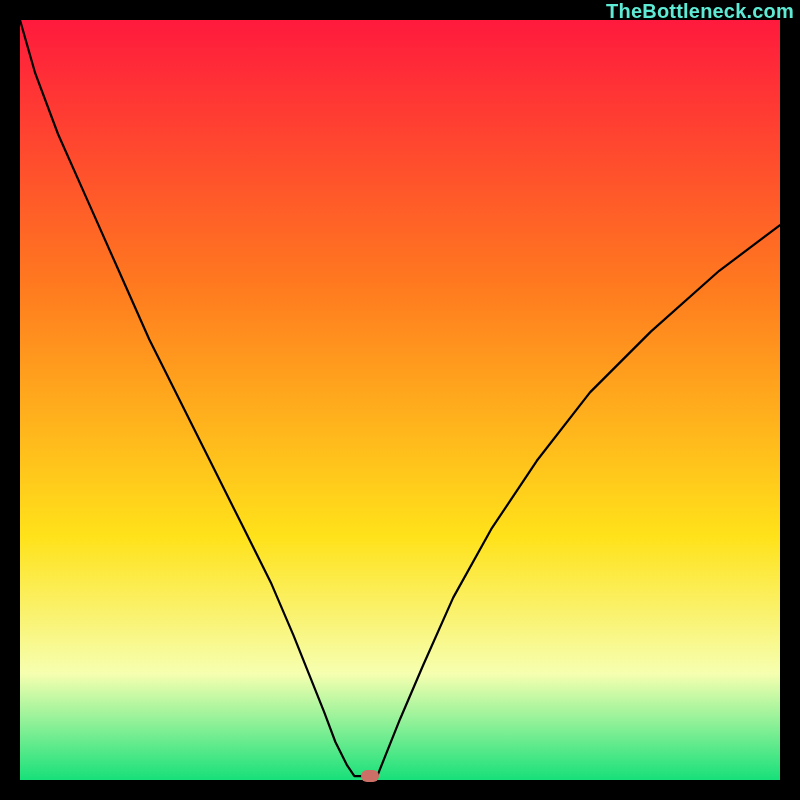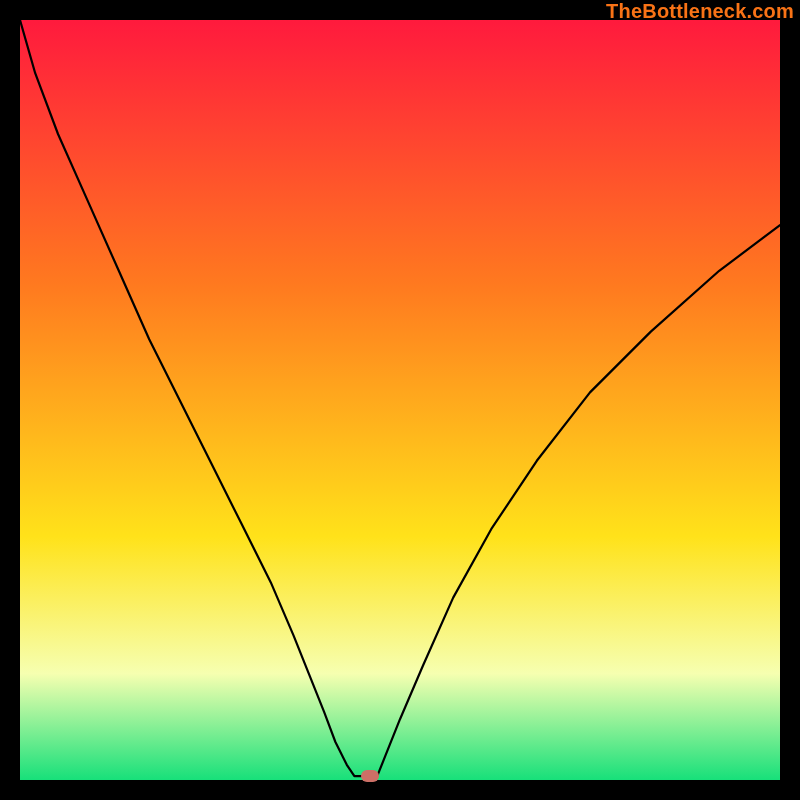--- a/index.html
+++ b/index.html
@@ -22,21 +22,21 @@
     position: absolute;
     left: 0; top: 0; right: 0; bottom: 0;
   }
   .watermark {
     position: absolute;
     top: 0px;
     right: 6px;
     font-family: Arial, Helvetica, sans-serif;
     font-size: 20px;
     font-weight: 600;
-    color: #f97316;
+    color: #5eead4;
     letter-spacing: 0.2px;
     user-select: none;
   }
   .marker {
     position: absolute;
     width: 18px;
     height: 12px;
     border-radius: 6px;
     background: #cc6f66;
     transform: translate(-50%, -50%);

